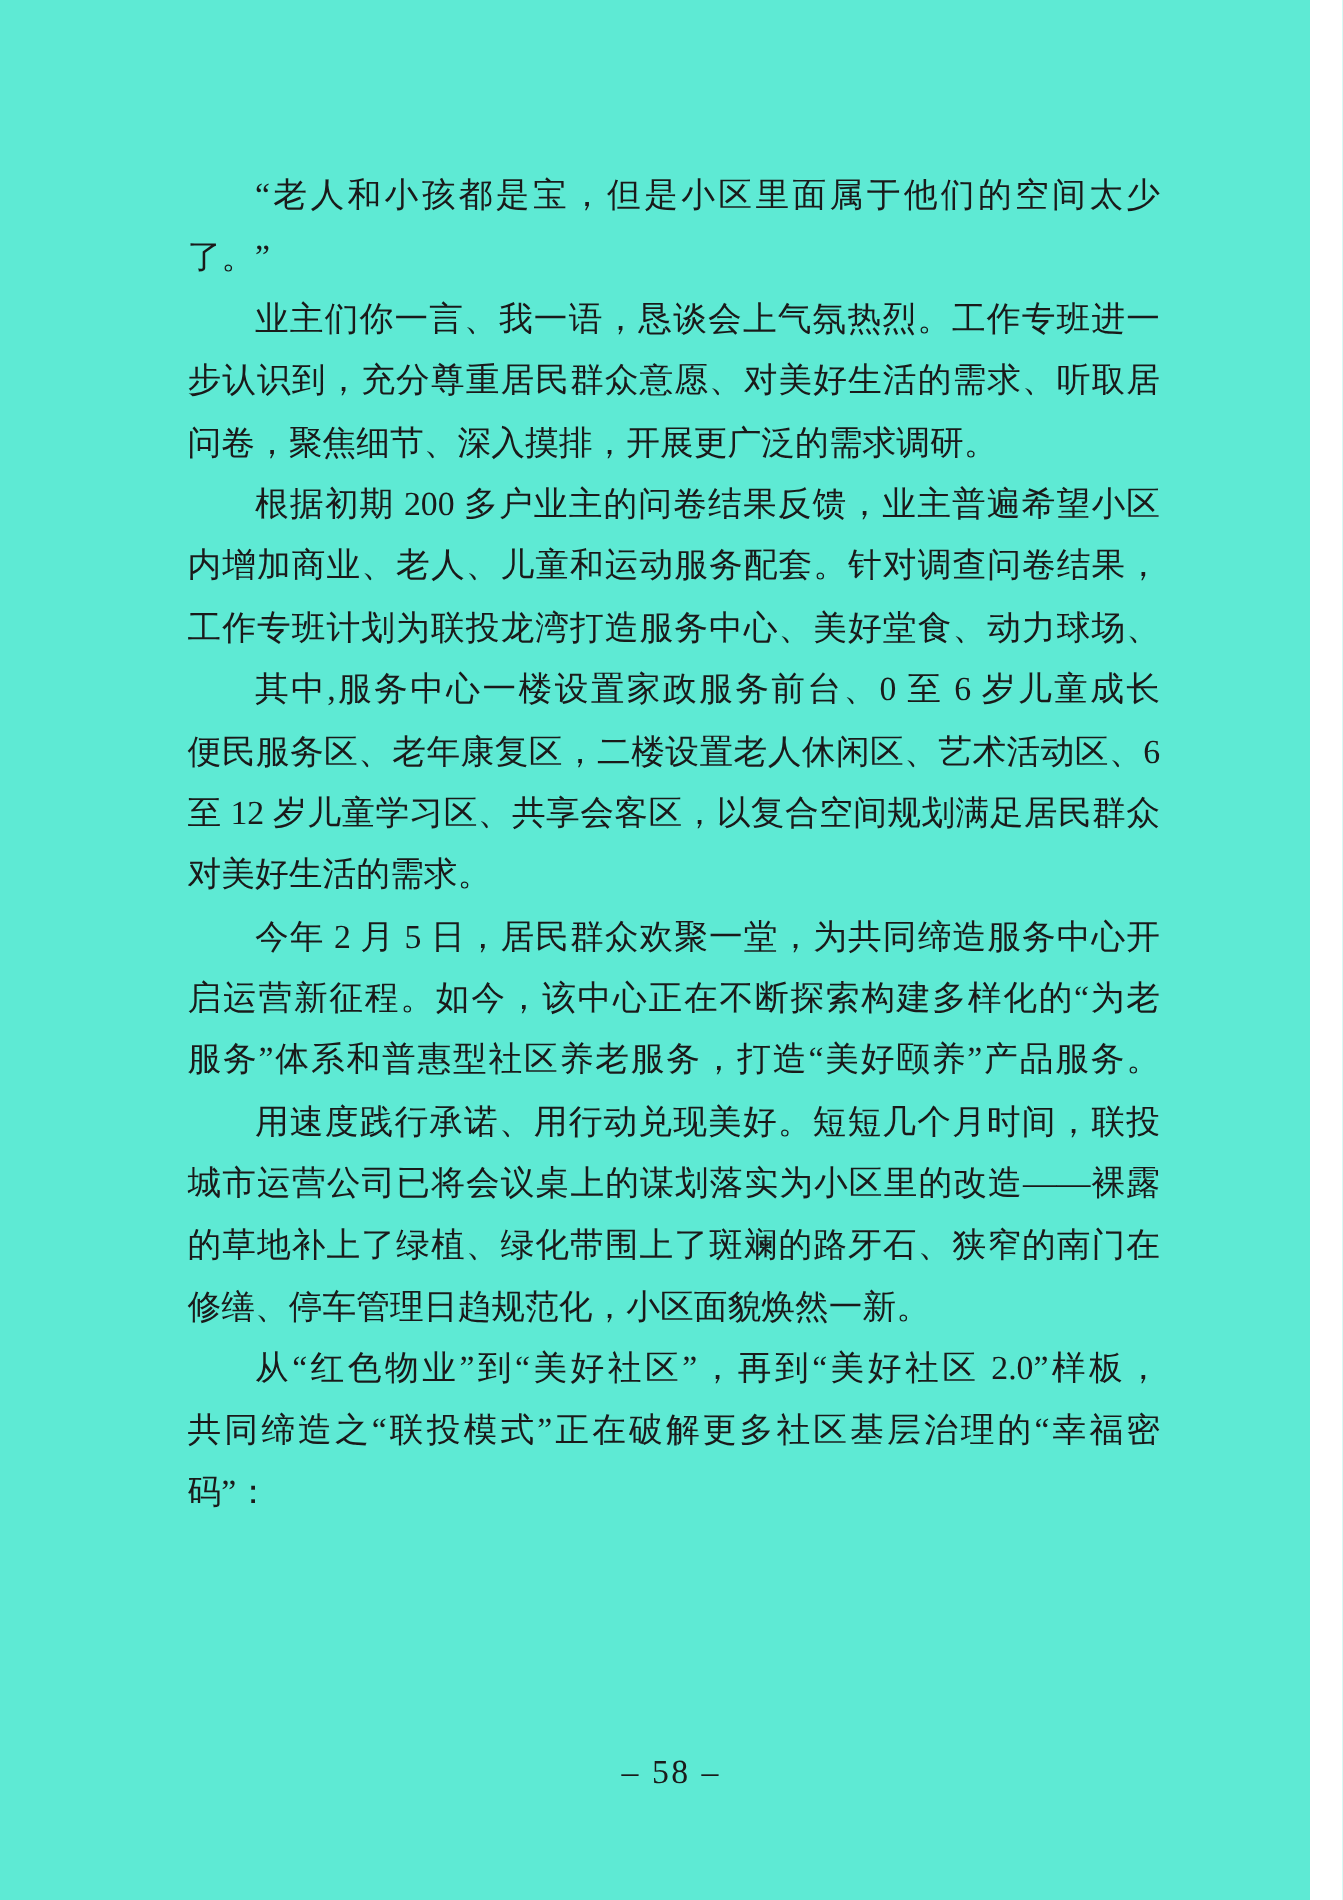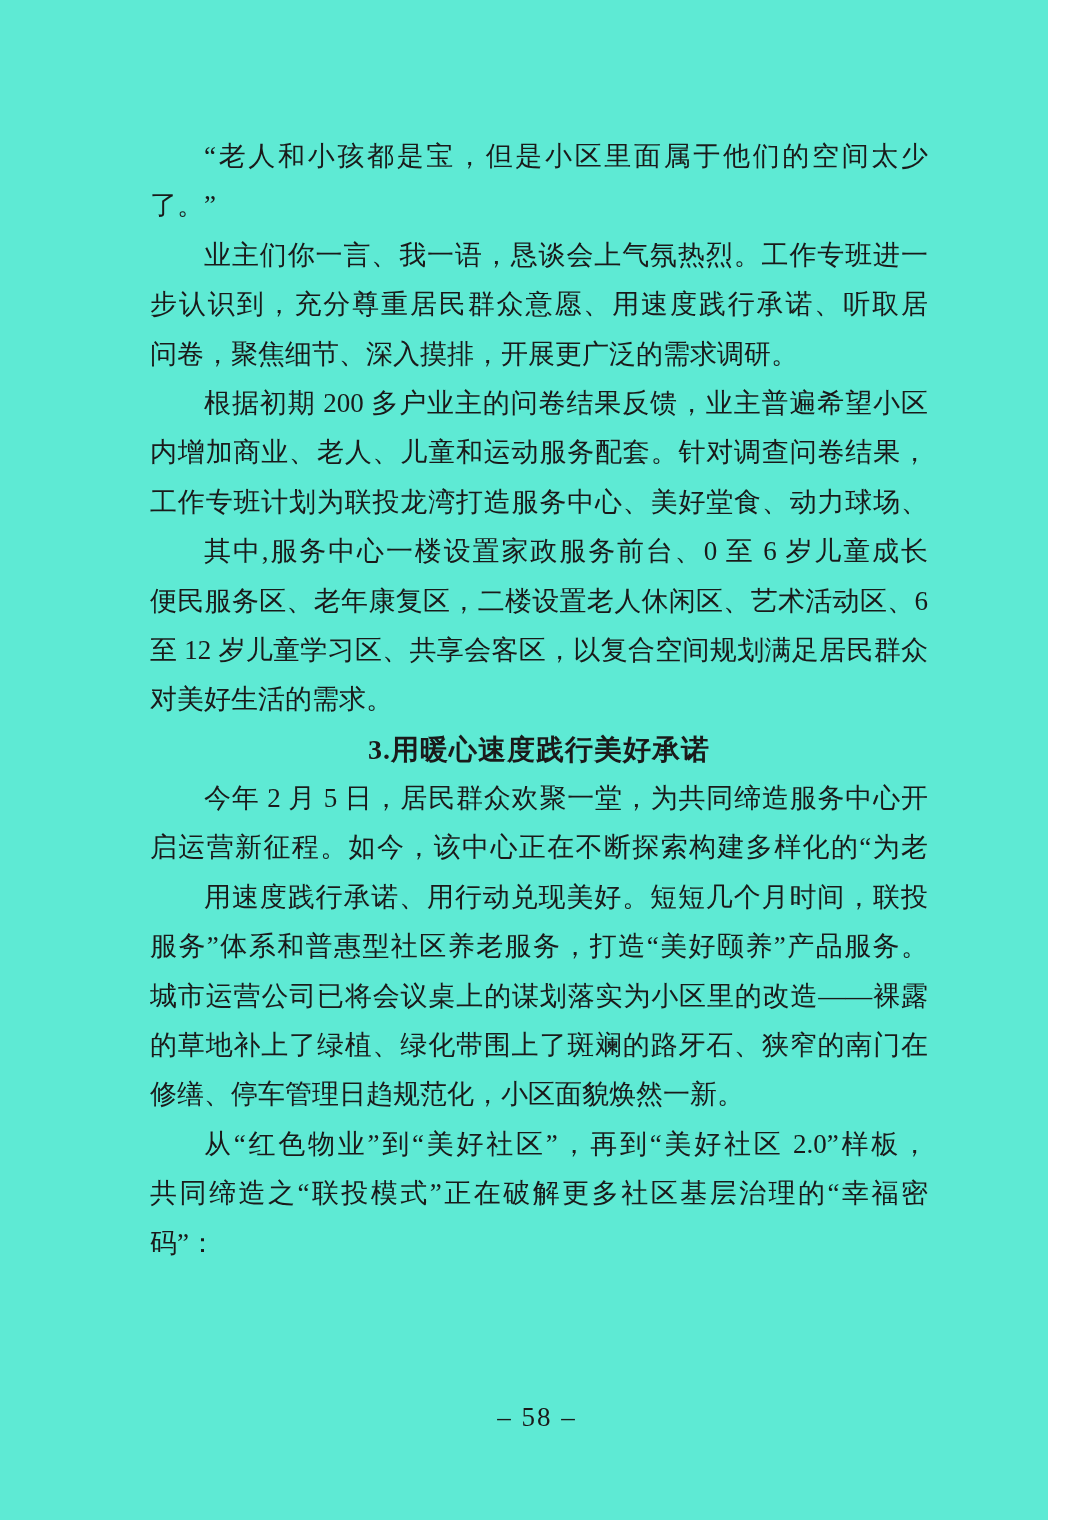--- a/index.html
+++ b/index.html
@@ -57,34 +57,33 @@
   }
 </style>
 </head>
 <body>
 
 <div class="page">
   <div class="text-block">
       <div class="line indent fill">“老人和小孩都是宝，但是小区里面属于他们的空间太少</div>
       <div class="line end">了。”</div>
       <div class="line indent fill">业主们你一言、我一语，恳谈会上气氛热烈。工作专班进一</div>
-      <div class="line fill">步认识到，充分尊重居民群众意愿、用速度践行承诺、听取居</div>
+      <div class="line fill">步认识到，充分尊重居民群众意愿、对美好生活的需求、听取居</div>
       <div class="line end">问卷，聚焦细节、深入摸排，开展更广泛的需求调研。</div>
       <div class="line indent fill">根据初期 200 多户业主的问卷结果反馈，业主普遍希望小区</div>
       <div class="line fill">内增加商业、老人、儿童和运动服务配套。针对调查问卷结果，</div>
       <div class="line fill">工作专班计划为联投龙湾打造服务中心、美好堂食、动力球场、</div>
       <div class="line indent fill">其中,服务中心一楼设置家政服务前台、0 至 6 岁儿童成长区、</div>
       <div class="line fill">便民服务区、老年康复区，二楼设置老人休闲区、艺术活动区、6</div>
       <div class="line fill">至 12 岁儿童学习区、共享会客区，以复合空间规划满足居民群众</div>
       <div class="line end">对美好生活的需求。</div>
-      <div class="line heading">3.用暖心速度践行美好承诺</div>
       <div class="line indent fill">今年 2 月 5 日，居民群众欢聚一堂，为共同缔造服务中心开</div>
       <div class="line fill">启运营新征程。如今，该中心正在不断探索构建多样化的“为老</div>
+      <div class="line fill">服务”体系和普惠型社区养老服务，打造“美好颐养”产品服务。</div>
       <div class="line indent fill">用速度践行承诺、用行动兑现美好。短短几个月时间，联投</div>
-      <div class="line fill">服务”体系和普惠型社区养老服务，打造“美好颐养”产品服务。</div>
       <div class="line fill">城市运营公司已将会议桌上的谋划落实为小区里的改造——裸露</div>
       <div class="line fill">的草地补上了绿植、绿化带围上了斑斓的路牙石、狭窄的南门在</div>
       <div class="line end">修缮、停车管理日趋规范化，小区面貌焕然一新。</div>
       <div class="line indent fill">从“红色物业”到“美好社区”，再到“美好社区 2.0”样板，</div>
       <div class="line fill">共同缔造之“联投模式”正在破解更多社区基层治理的“幸福密</div>
       <div class="line end">码”：</div>
     </div>
   <div class="footer">– 58 –</div>
 </div>
 

